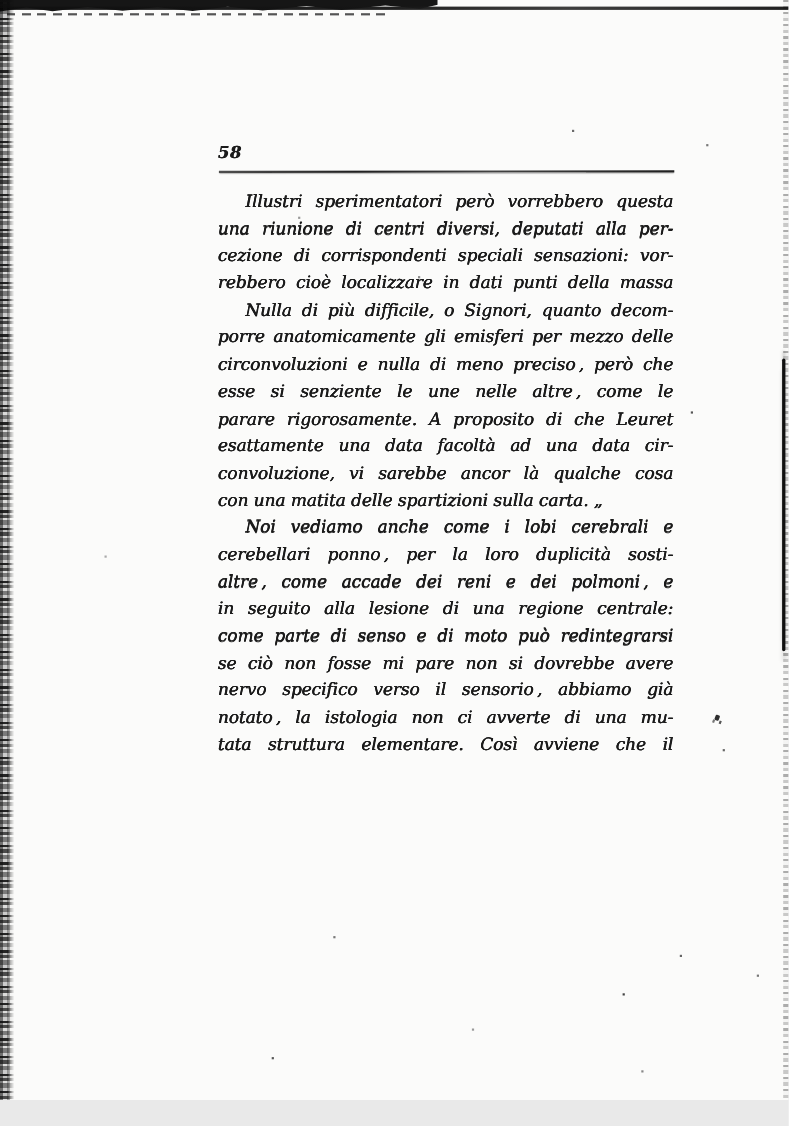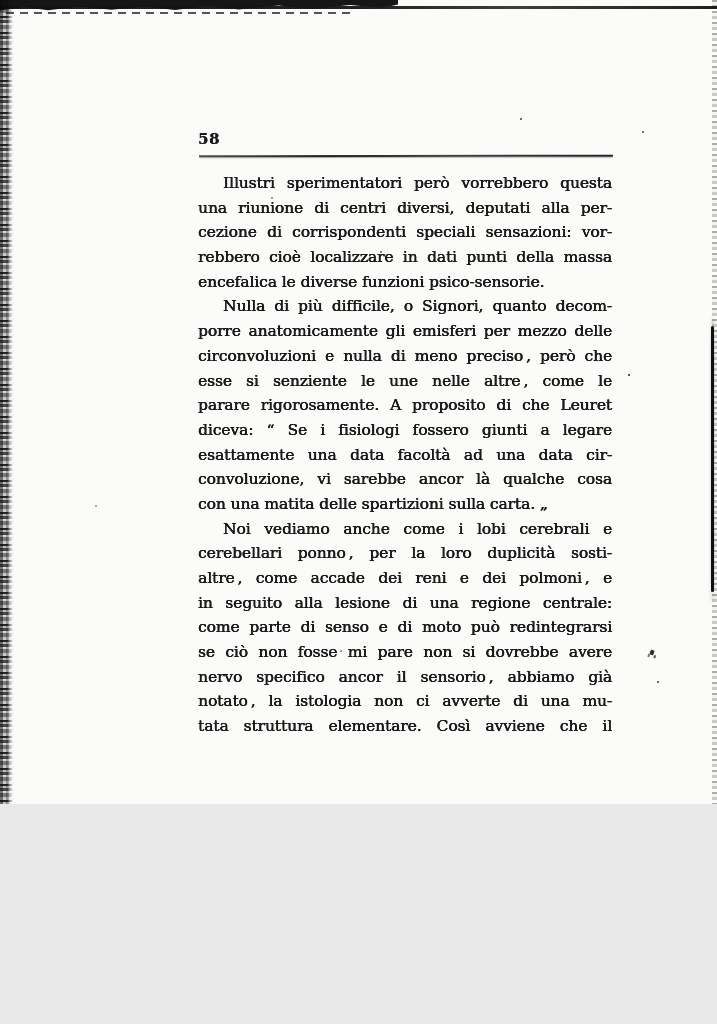--- a/index.html
+++ b/index.html
@@ -3,23 +3,24 @@
 <meta charset="utf-8">
 <style>
   html, body { margin: 0; padding: 0; }
   body {
     width: 717px; height: 1024px;
     background: #e9e9e9;
     font-family: "DejaVu Serif", "Liberation Serif", serif;
   }
   #scan-page {
     position: relative;
-    width: 717px; height: 804px;
+    width: 717px; height: 1000px;
     background: var(--paper, #fbfbfa);
     overflow: hidden;
+    font-style: italic;
   }
 
   
   .scan-top-band {
     position: absolute; left: 0; top: 0; width: 398px; height: 11px;
     background: #161616;
     clip-path: polygon(0 0,100% 0,100% 40%,96% 72%,88% 46%,78% 82%,70% 50%,
       60% 86%,52% 55%,44% 90%,36% 60%,28% 88%,20% 58%,12% 94%,6% 62%,0 96%);
   }
   .scan-top-line {
@@ -121,34 +122,32 @@
   <div class="scan-specks"></div>
   <div class="scan-speck-cluster"></div>
 
   <div id="page-number">58</div>
   <div id="header-rule"></div>
   <div id="page-text">
       <div class="line indent">Illustri sperimentatori però vorrebbero questa</div>
       <div class="line">una riunione di centri diversi, deputati alla per-</div>
       <div class="line">cezione di corrispondenti speciali sensazioni: vor-</div>
       <div class="line">rebbero cioè localizzare in dati punti della massa</div>
-      <div class="line no-just">encefalica le diverse funzioni psico-sensorie.</div>
       <div class="line indent">Nulla di più difficile, o Signori, quanto decom-</div>
       <div class="line">porre anatomicamente gli emisferi per mezzo delle</div>
       <div class="line">circonvoluzioni e nulla di meno preciso , però che</div>
       <div class="line">esse si senziente le une nelle altre , come le</div>
       <div class="line">parare rigorosamente. A proposito di che Leuret</div>
-      <div class="line">diceva: “ Se i fisiologi fossero giunti a legare</div>
       <div class="line">esattamente una data facoltà ad una data cir-</div>
       <div class="line">convoluzione, vi sarebbe ancor là qualche cosa</div>
       <div class="line no-just">con una matita delle spartizioni sulla carta. „</div>
       <div class="line indent">Noi vediamo anche come i lobi cerebrali e</div>
       <div class="line">cerebellari ponno , per la loro duplicità sosti-</div>
       <div class="line">altre , come accade dei reni e dei polmoni , e</div>
       <div class="line">in seguito alla lesione di una regione centrale:</div>
       <div class="line">come parte di senso e di moto può redintegrarsi</div>
       <div class="line">se ciò non fosse mi pare non si dovrebbe avere</div>
-      <div class="line">nervo specifico ancor il sensorio , abbiamo già</div>
+      <div class="line">nervo specifico verso il sensorio , abbiamo già</div>
       <div class="line">notato , la istologia non ci avverte di una mu-</div>
       <div class="line">tata struttura elementare. Così avviene che il</div>
     </div>
 
 </div>
 
 </body></html>

